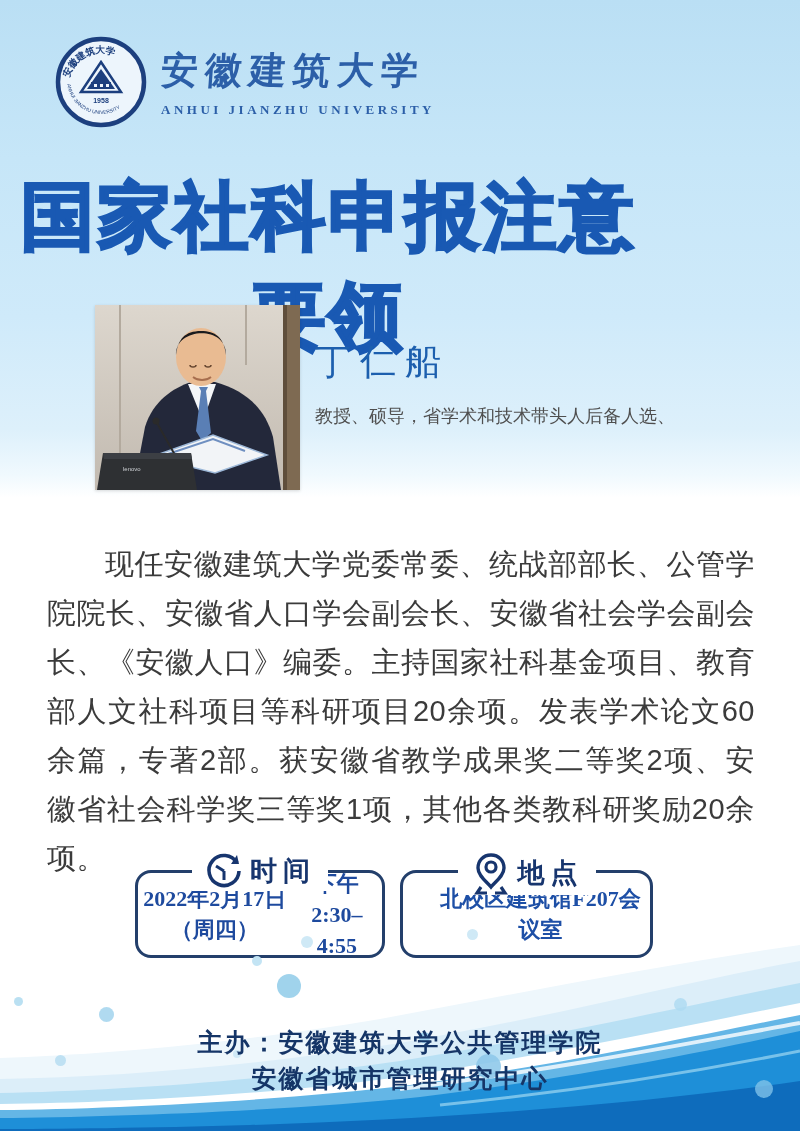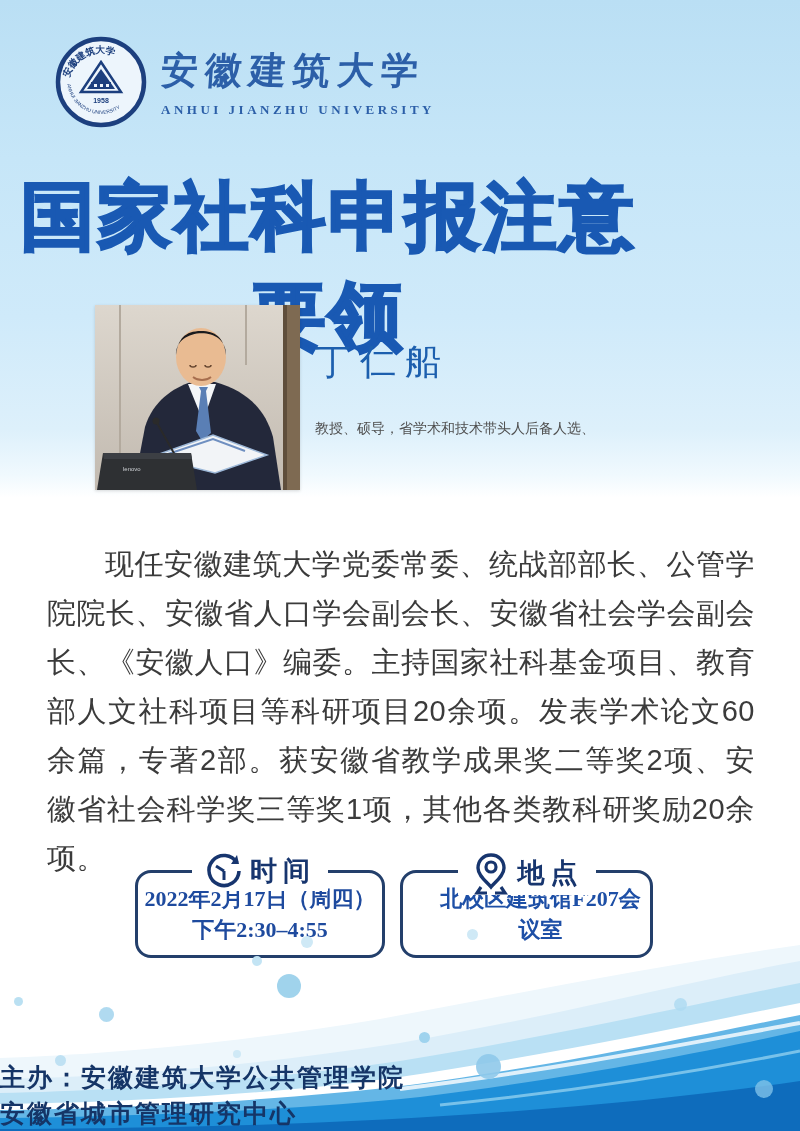--- a/index.html
+++ b/index.html
@@ -17,45 +17,45 @@
   .uni-en { font-family:"Liberation Serif", serif; font-weight:bold; font-size:13px; letter-spacing:3.5px; color:#2c5fa8; margin-top:6px; }
   
   .main-title {
     position:absolute; left:0; top:168px; width:657px; text-align:center;
     font-size:74px; font-weight:bold; color:#1959b3; letter-spacing:3px;
     -webkit-text-stroke:2.5px #1959b3;
   }
   
   .photo { position:absolute; left:95px; top:305px; width:205px; height:185px; box-shadow:0 1px 3px rgba(0,0,0,.15); }
   .speaker-name { position:absolute; left:315px; top:338px; font-size:36px; color:#1c5fae; letter-spacing:9px; }
-  .speaker-creds { position:absolute; left:315px; top:402px; font-size:14px; line-height:29px; color:#4f4f4f;margin-top:12px; }
+  .speaker-creds { position:absolute; left:315px; top:402px; font-size:18px; line-height:29px; color:#4f4f4f; }
   
   .bio {
     position:absolute; left:47px; top:540px; width:708px;
     font-size:29px; line-height:49px; color:#3b3b3b;
     text-indent:2em; text-align:justify; letter-spacing:.5px;
   }
   
   .info-box {
     position:absolute; top:870px; height:88px;
     border:3px solid #233f6b; border-radius:16px; background:transparent;
-    display:flex; flex-direction:column; justify-content:center; align-items:center;
+    display:flex; justify-content:center; align-items:center;
   }
   .info-box.time { left:135px; width:250px; }
   .info-box.loc  { left:400px; width:253px;padding-left:28px; }
   .box-label {
     position:absolute; top:-22px; left:50%; transform:translateX(-50%);
     background:#ffffff; padding:0 12px; display:flex; align-items:center; gap:6px;
     white-space:nowrap;
   }
   .box-label .lbl { font-size:27px; font-weight:bold; color:#17356e; letter-spacing:6px; }
   .box-line { font-family:"Liberation Serif", serif; font-weight:bold; color:#1e4a9e; font-size:22px; line-height:31px; text-align:center; }
   .box-line.loc-line { color:#1d4fa6; font-size:22px; }
   
-  .footer-org { position:absolute; left:0; width:800px; text-align:left; font-weight:bold; color:#153567; font-size:25px; letter-spacing:2px; z-index:5;margin-top:35px; }
+  .footer-org { position:absolute; left:0; width:800px; text-align:center; font-weight:bold; color:#153567; font-size:25px; letter-spacing:2px; z-index:5; }
   .footer-org.l1 { top:1026px; }
   .footer-org.l2 { top:1062px; }
   .waves { position:absolute; left:0; top:931px; width:800px; height:200px; z-index:1; }
   .bubble { position:absolute; border-radius:50%; z-index:2; }
 </style>
 </head>
 <body>
 
 <div class="poster">
 

